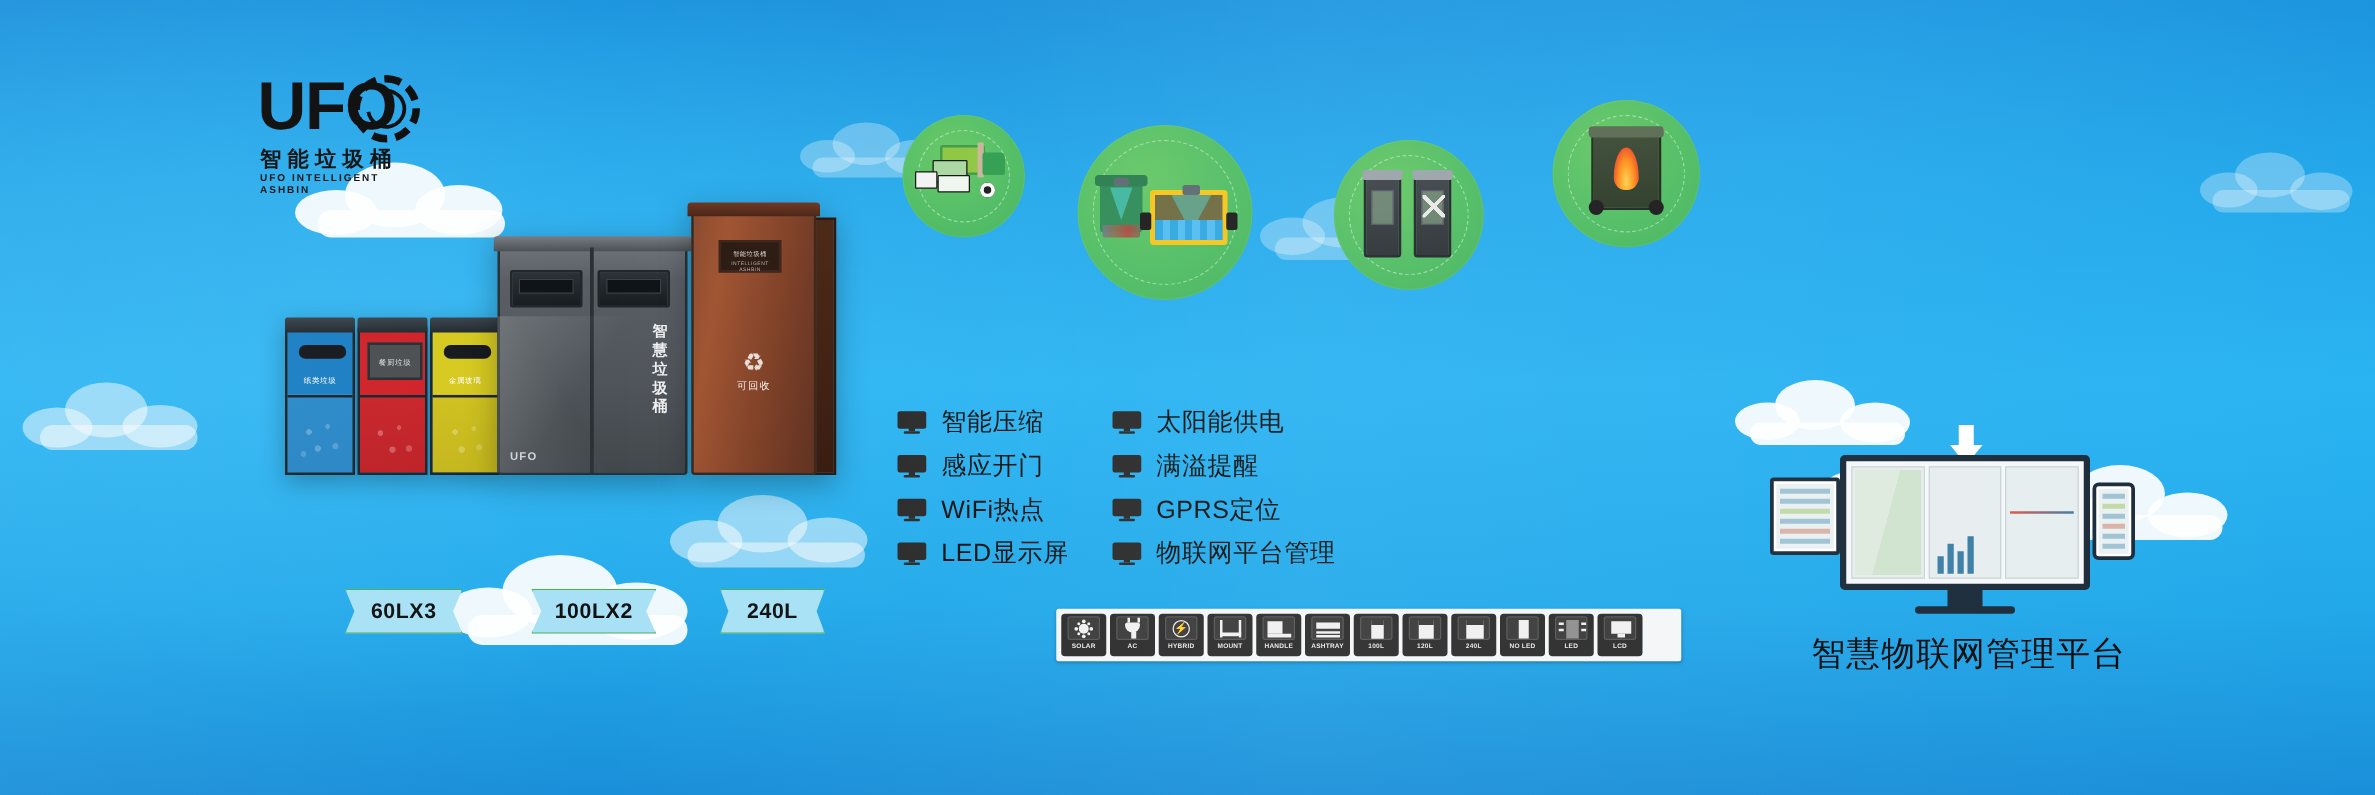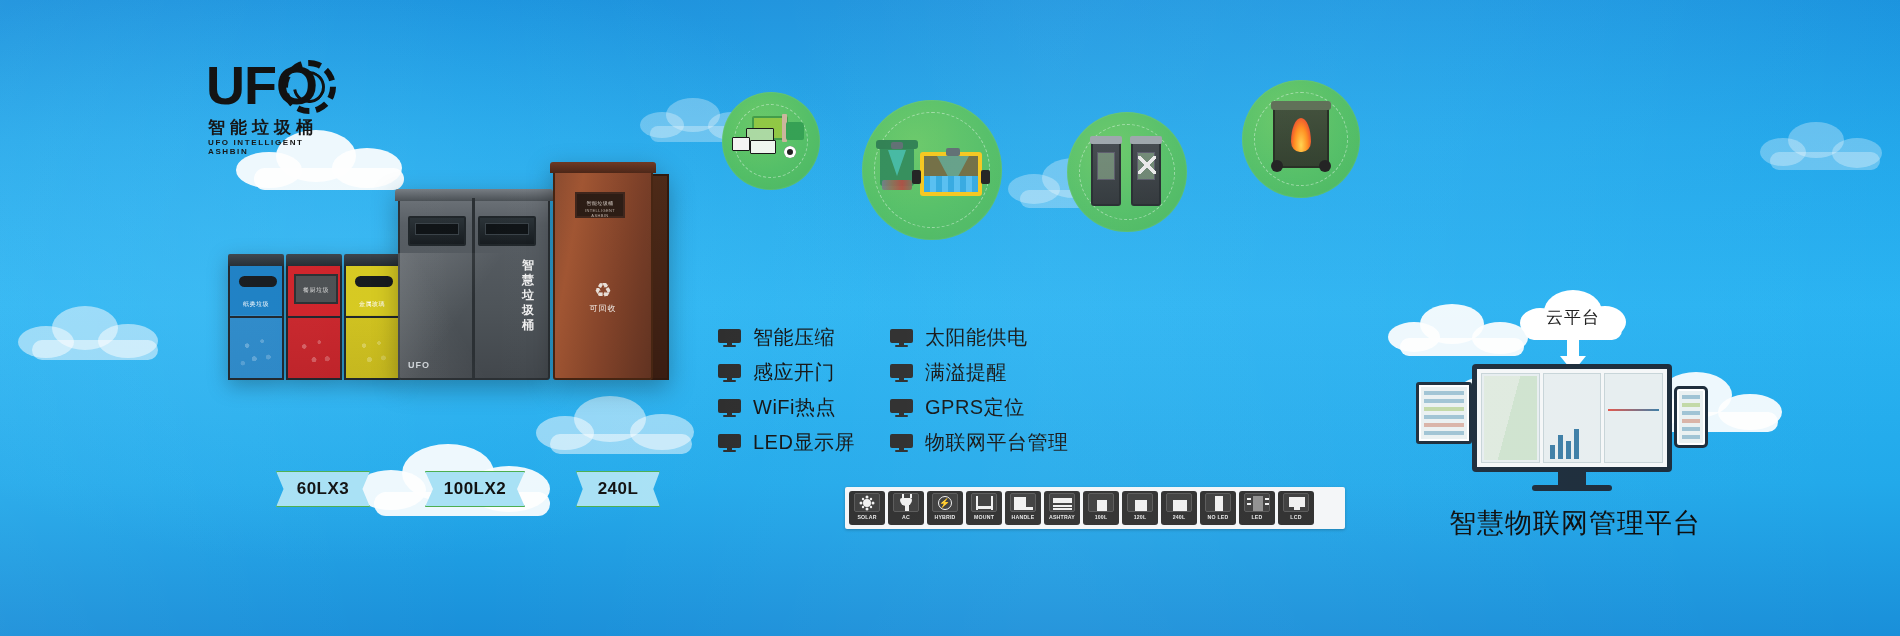--- a/index.html
+++ b/index.html
@@ -630,27 +630,20 @@
     <div class="spec">
       <div class="gbox">
         <span class="g-white" style="left:5px;top:3px;width:16px;height:10px;"></span>
         <span class="g-white" style="left:10px;top:13px;width:6px;height:3px;"></span>
       </div>
       <div class="lab">LCD</div>
     </div>
   </div>
 
   <div id="platform">
-    <div id="cloudlabel">
-      <div class="cb cb1"></div>
-        <div class="cb cb2"></div>
-        <div class="cb cb3"></div>
-        <div class="cbase"></div>
-      <div class="ctext">云平台</div>
-    </div>
     <div id="arrow">
         <div class="sh"></div>
         <div class="hd"></div>
       </div>
 
     <div class="sidedev" id="tablet">
       <div class="inner">
         <div class="mini" style="top:4px;"></div>
           <div class="mini" style="top:12px;"></div>
         <div class="mini" style="top:20px;background:#c2d9a7;"></div>

